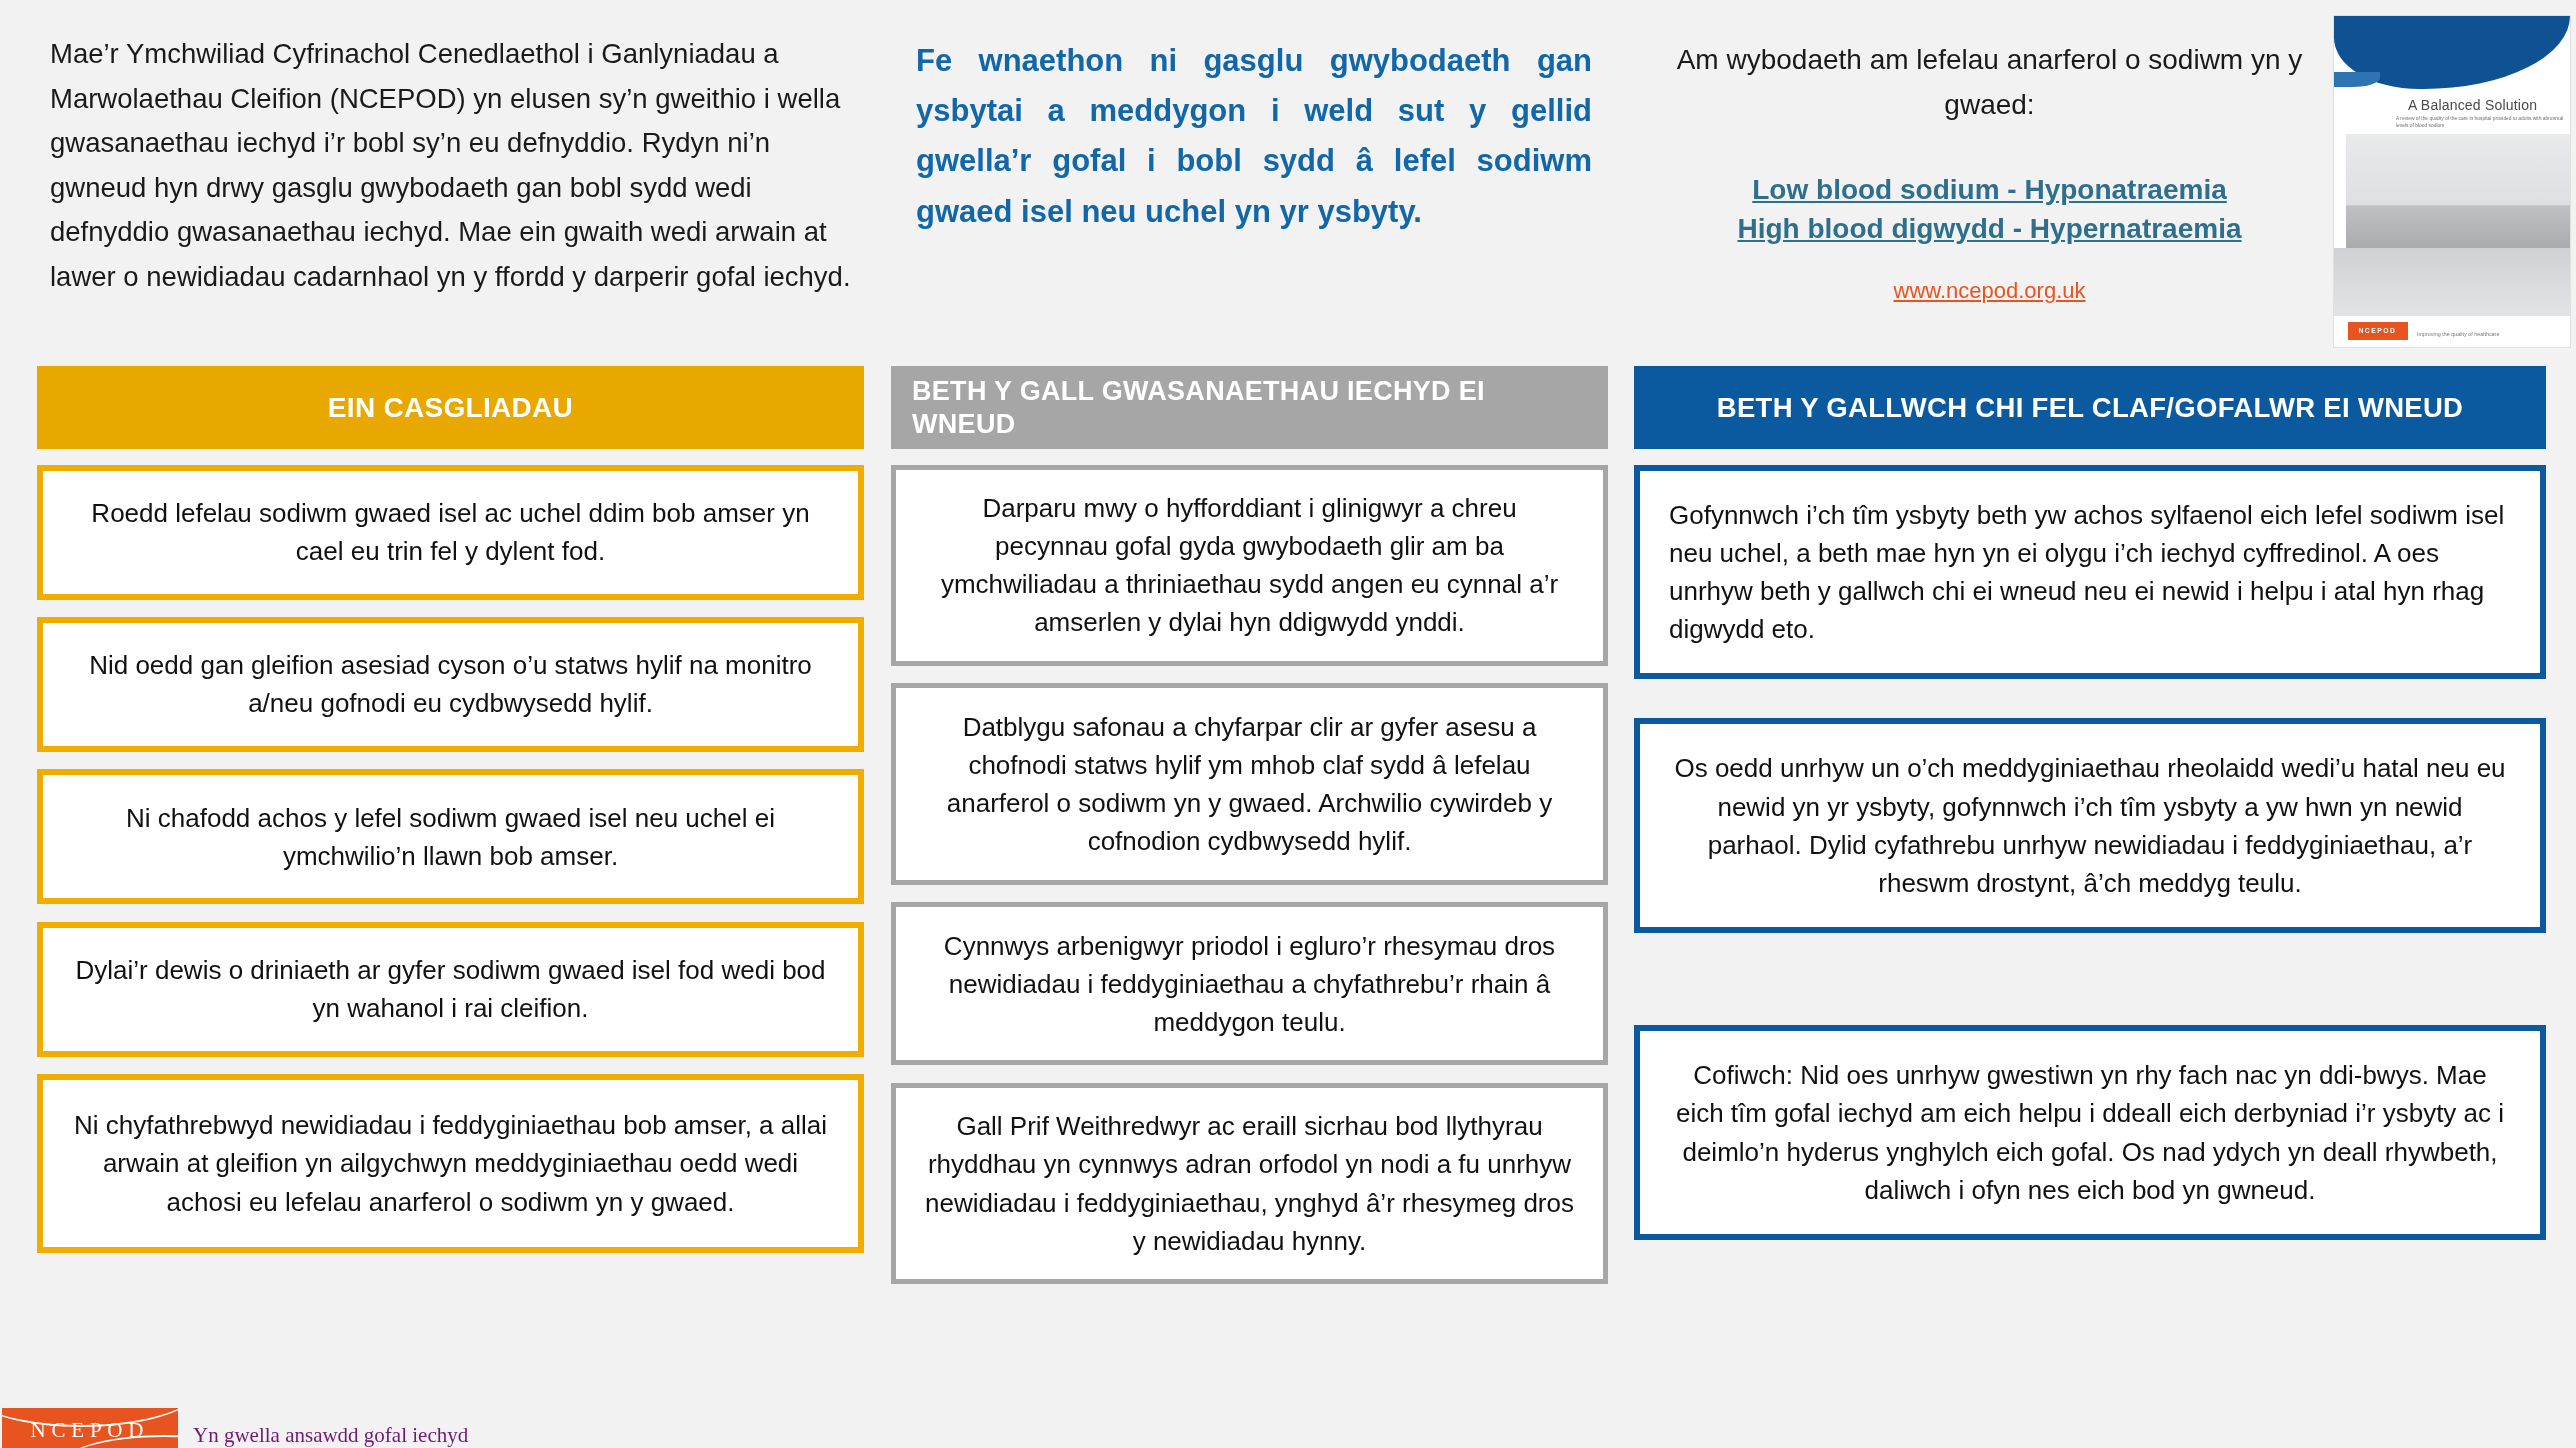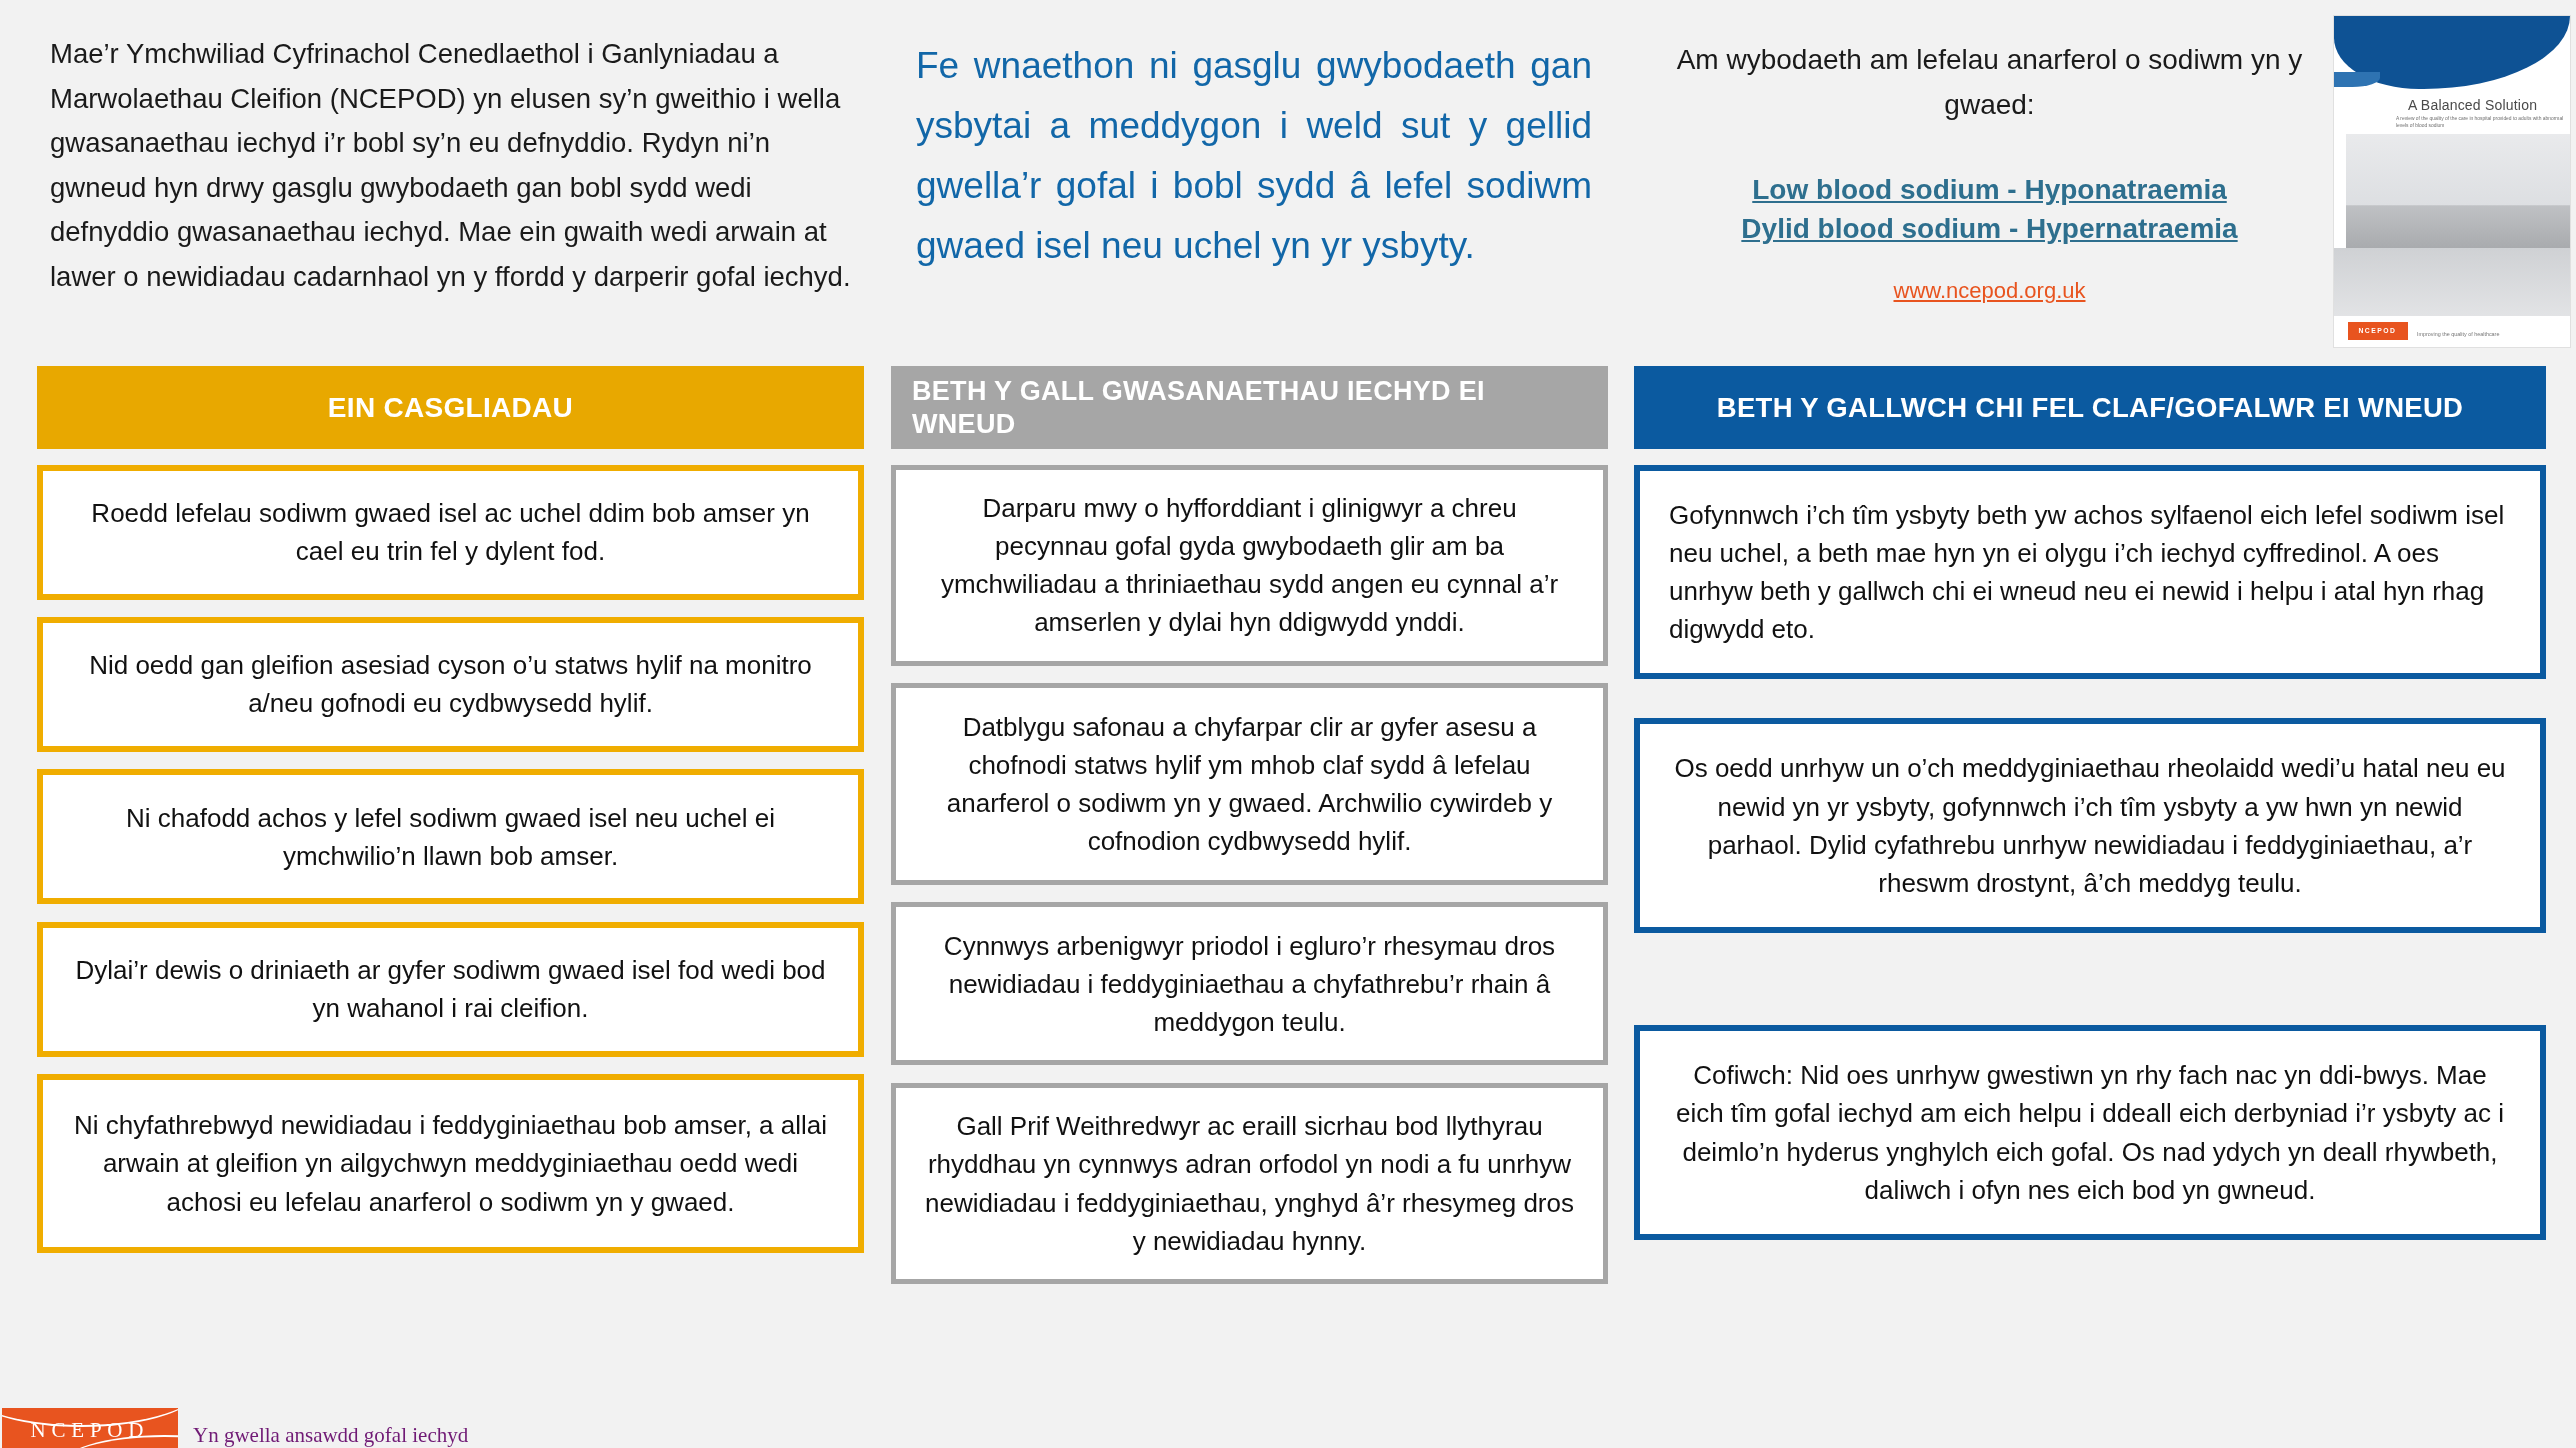--- a/index.html
+++ b/index.html
@@ -13,22 +13,22 @@
 
   
   .intro-row { position: absolute; left: 0; top: 0; width: 2576px; height: 346px; }
 
   .intro-col1 {
     position: absolute; left: 50px; top: 21px; width: 802px;
     font-size: 27.5px; line-height: 1.62; color: #1a1a1a;
   }
   .intro-col2 {
     position: absolute; left: 916px; top: 25px; width: 676px;
-    font-size: 37px; line-height: 1.62; color: #1267A8;
-    font-weight: normal; text-align: justify;
+    font-size: 31px; line-height: 1.62; color: #1267A8;
+    font-weight: bold; text-align: justify;
   }
   .intro-col3 {
     position: absolute; left: 1642px; top: 27px; width: 695px;
     text-align: center;
   }
   .intro-col3 .lead {
     font-size: 28px; line-height: 1.6; color: #1a1a1a; display: block;
   }
   .link-block { margin-top: 42px; }
   .sodium-link {
@@ -178,21 +178,21 @@
   <div class="intro-row">
 
     <p class="intro-col1" style="z-index:2">Mae’r Ymchwiliad Cyfrinachol Cenedlaethol i Ganlyniadau a Marwolaethau Cleifion (NCEPOD) yn elusen sy’n gweithio i wella gwasanaethau iechyd i’r bobl sy’n eu defnyddio. Rydyn ni’n gwneud hyn drwy gasglu gwybodaeth gan bobl sydd wedi defnyddio gwasanaethau iechyd. Mae ein gwaith wedi arwain at lawer o newidiadau cadarnhaol yn y ffordd y darperir gofal iechyd.</p>
 
     <p class="intro-col2">Fe wnaethon ni gasglu gwybodaeth gan ysbytai a meddygon i weld sut y gellid gwella’r gofal i bobl sydd â lefel sodiwm gwaed isel neu uchel yn yr ysbyty.</p>
 
     <div class="intro-col3">
       <span class="lead">Am wybodaeth am lefelau anarferol o sodiwm yn y gwaed:</span>
       <div class="link-block">
         <a class="sodium-link">Low blood sodium - Hyponatraemia</a>
-        <a class="sodium-link">Dylid blood sodium - Hypernatraemia</a>
+        <a class="sodium-link">High blood digwydd - Hypernatraemia</a>
         <a class="url-line">www.ncepod.org.uk</a>
       </div>
     </div>
 
     <div class="cover">
       <div class="cv-top"></div>
       <div class="cv-wedge"></div>
       <div class="cv-title">A Balanced Solution</div>
       <div class="cv-sub">A review of the quality of the care in hospital provided to adults with abnormal levels of blood sodium</div>
       <div class="cv-photo">

